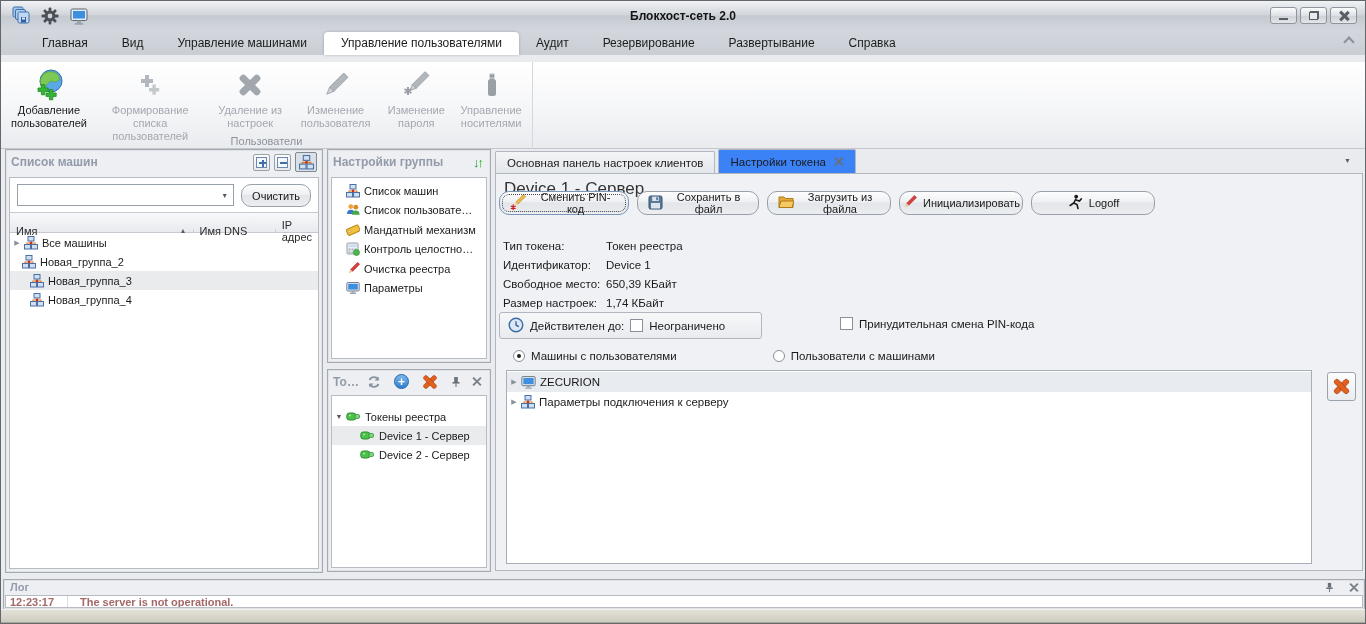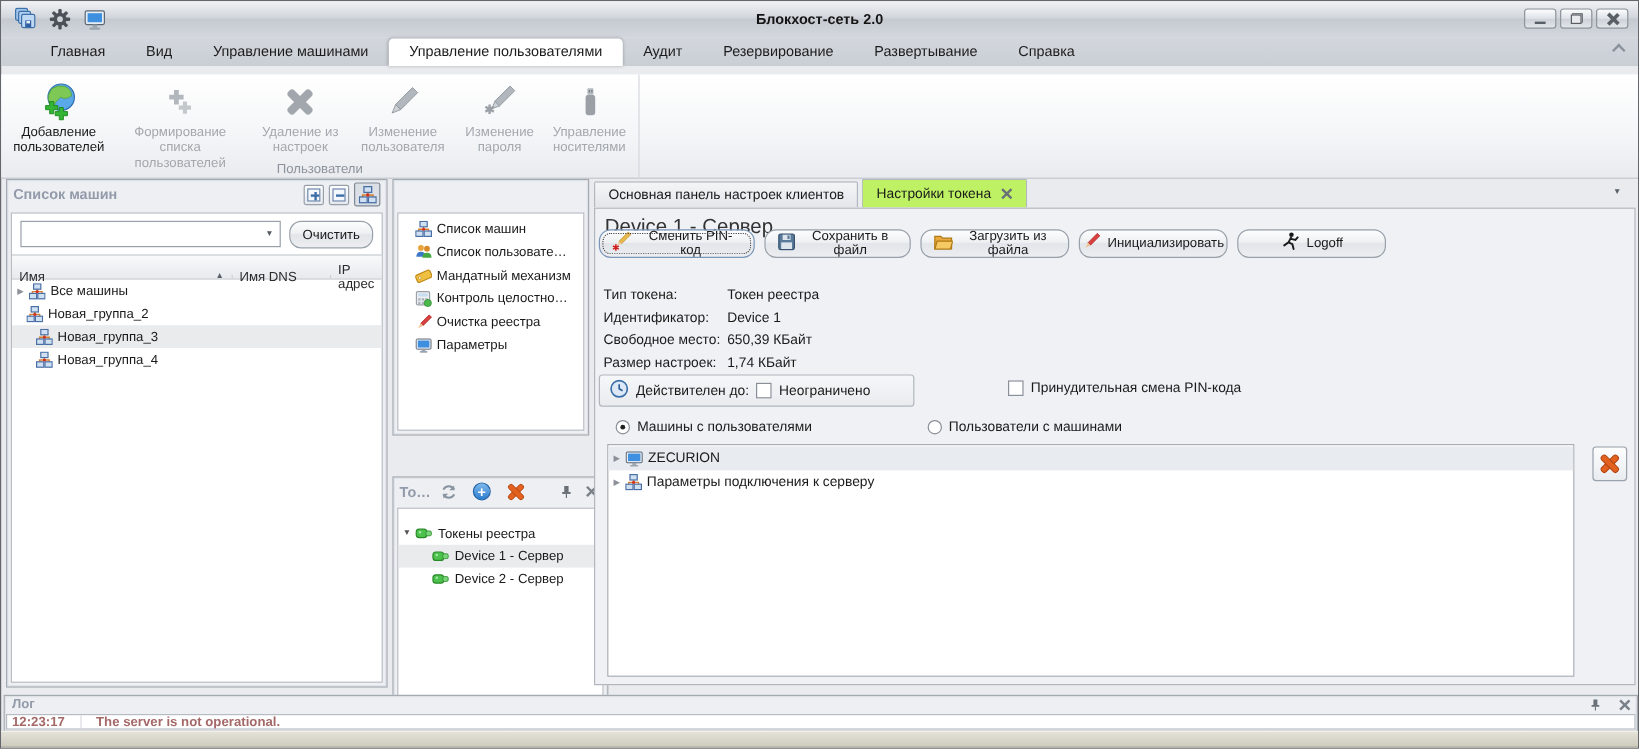--- a/index.html
+++ b/index.html
@@ -74,32 +74,32 @@
   .expander { width:14px; font-size:7px; color:#8b9099; text-align:center; }
   .ticon { margin-right:4px; display:inline-flex; }
 
   
   #group-settings { left:326px; top:148px; width:164px; height:214px; }
   #group-settings .panel-body { top:27px; padding-top:3px; }
   .gs-item { display:flex; align-items:center; height:19.5px; padding-left:14px; font-size:11px; }
   .green-updown { color:#17a817; font-weight:bold; font-size:13px; letter-spacing:-2px; margin-right:3px; }
 
   
-  #tokens { left:326px; top:368px; width:180px; height:203px;margin-top:28px; }
+  #tokens { left:326px; top:368px; width:164px; height:203px; }
   #tokens .panel-hd { height:23px; }
   #tokens .panel-body { top:25px; padding-top:11px; }
   #tokens .panel-hd .hicon { margin-left:7px; display:inline-flex; }
   .add-circle { width:15px; height:15px; border-radius:50%; background:linear-gradient(#7db8ea,#2f7fd0); border:1px solid #2464a8;
     color:#fff; font-weight:bold; font-size:12px; line-height:12px; display:flex; align-items:center; justify-content:center; }
 
   
   #main-tabs { position:absolute; left:494px; top:148px; right:4px; height:24px; display:flex; align-items:flex-end; }
   .mtab { height:22px; display:flex; align-items:center; padding:0 11px; font-size:11.5px;
     border:1px solid #b2b7bf; border-bottom:none; background:linear-gradient(#f4f5f7,#e3e6ea); margin-right:3px; border-radius:2px 2px 0 0; }
-  .mtab.active { background:#bef264; height:24px; }
+  .mtab.active { background:#3b82f6; height:24px; }
   .mtab .closex { position:relative; width:9px; height:9px; margin-left:9px; }
   .mtab .closex:before,.mtab .closex:after { content:""; position:absolute; left:3.5px; top:-1px; width:2px; height:11px; background:#6a7078; }
   .mtab .closex:before { transform:rotate(45deg); } .mtab .closex:after { transform:rotate(-45deg); }
   #mtab-overflow { position:absolute; right:14px; top:156px; font-size:7px; color:#5a6068; }
   #main-content { position:absolute; left:494px; top:172px; width:868px; height:398px; border:1px solid #b2b7bf; background:#eff1f4; }
   #main-heading { position:absolute; left:8px; top:5px; font-size:17px; color:#333; }
   #main-buttons { position:absolute; left:3px; top:17px; display:flex; gap:8px; }
   #main-buttons .btn { height:24px; gap:6px; }
   #main-buttons .btn.focused { outline:1px dotted #444; outline-offset:-4px; border-color:#7a96b8; }
   #btn-logoff { width:124px; }
@@ -360,20 +360,25 @@
                 <circle cx="7" cy="7" r="1.3" fill="#d03020"></circle>
               </svg>
             </span>
           <span>Новая_группа_4</span>
         </div>
       </div>
     </div>
   </div>
 
   <div id="group-settings" class="panel">
+    <div class="panel-hd">
+      <span>Настройки группы</span>
+      <span class="hd-spacer"></span>
+      <span class="green-updown">↓↑</span>
+    </div>
     <div class="panel-body">
       <div class="gs-item">
         <span class="ticon">
             <svg width="14" height="14" viewBox="0 0 14 14">
               <path d="M7 4.5 V7 M3 8.5 V7 H11 V8.5" stroke="#d88030" fill="none" stroke-width="1.2"></path>
               <rect x="4" y="0.5" width="6" height="4.5" fill="#cfe0f2" stroke="#4a6fa5"></rect>
               <rect x="0.5" y="8.5" width="6" height="4.5" fill="#cfe0f2" stroke="#4a6fa5"></rect>
               <rect x="7.5" y="8.5" width="6" height="4.5" fill="#cfe0f2" stroke="#4a6fa5"></rect>
               <circle cx="7" cy="7" r="1.3" fill="#d03020"></circle>
             </svg>

